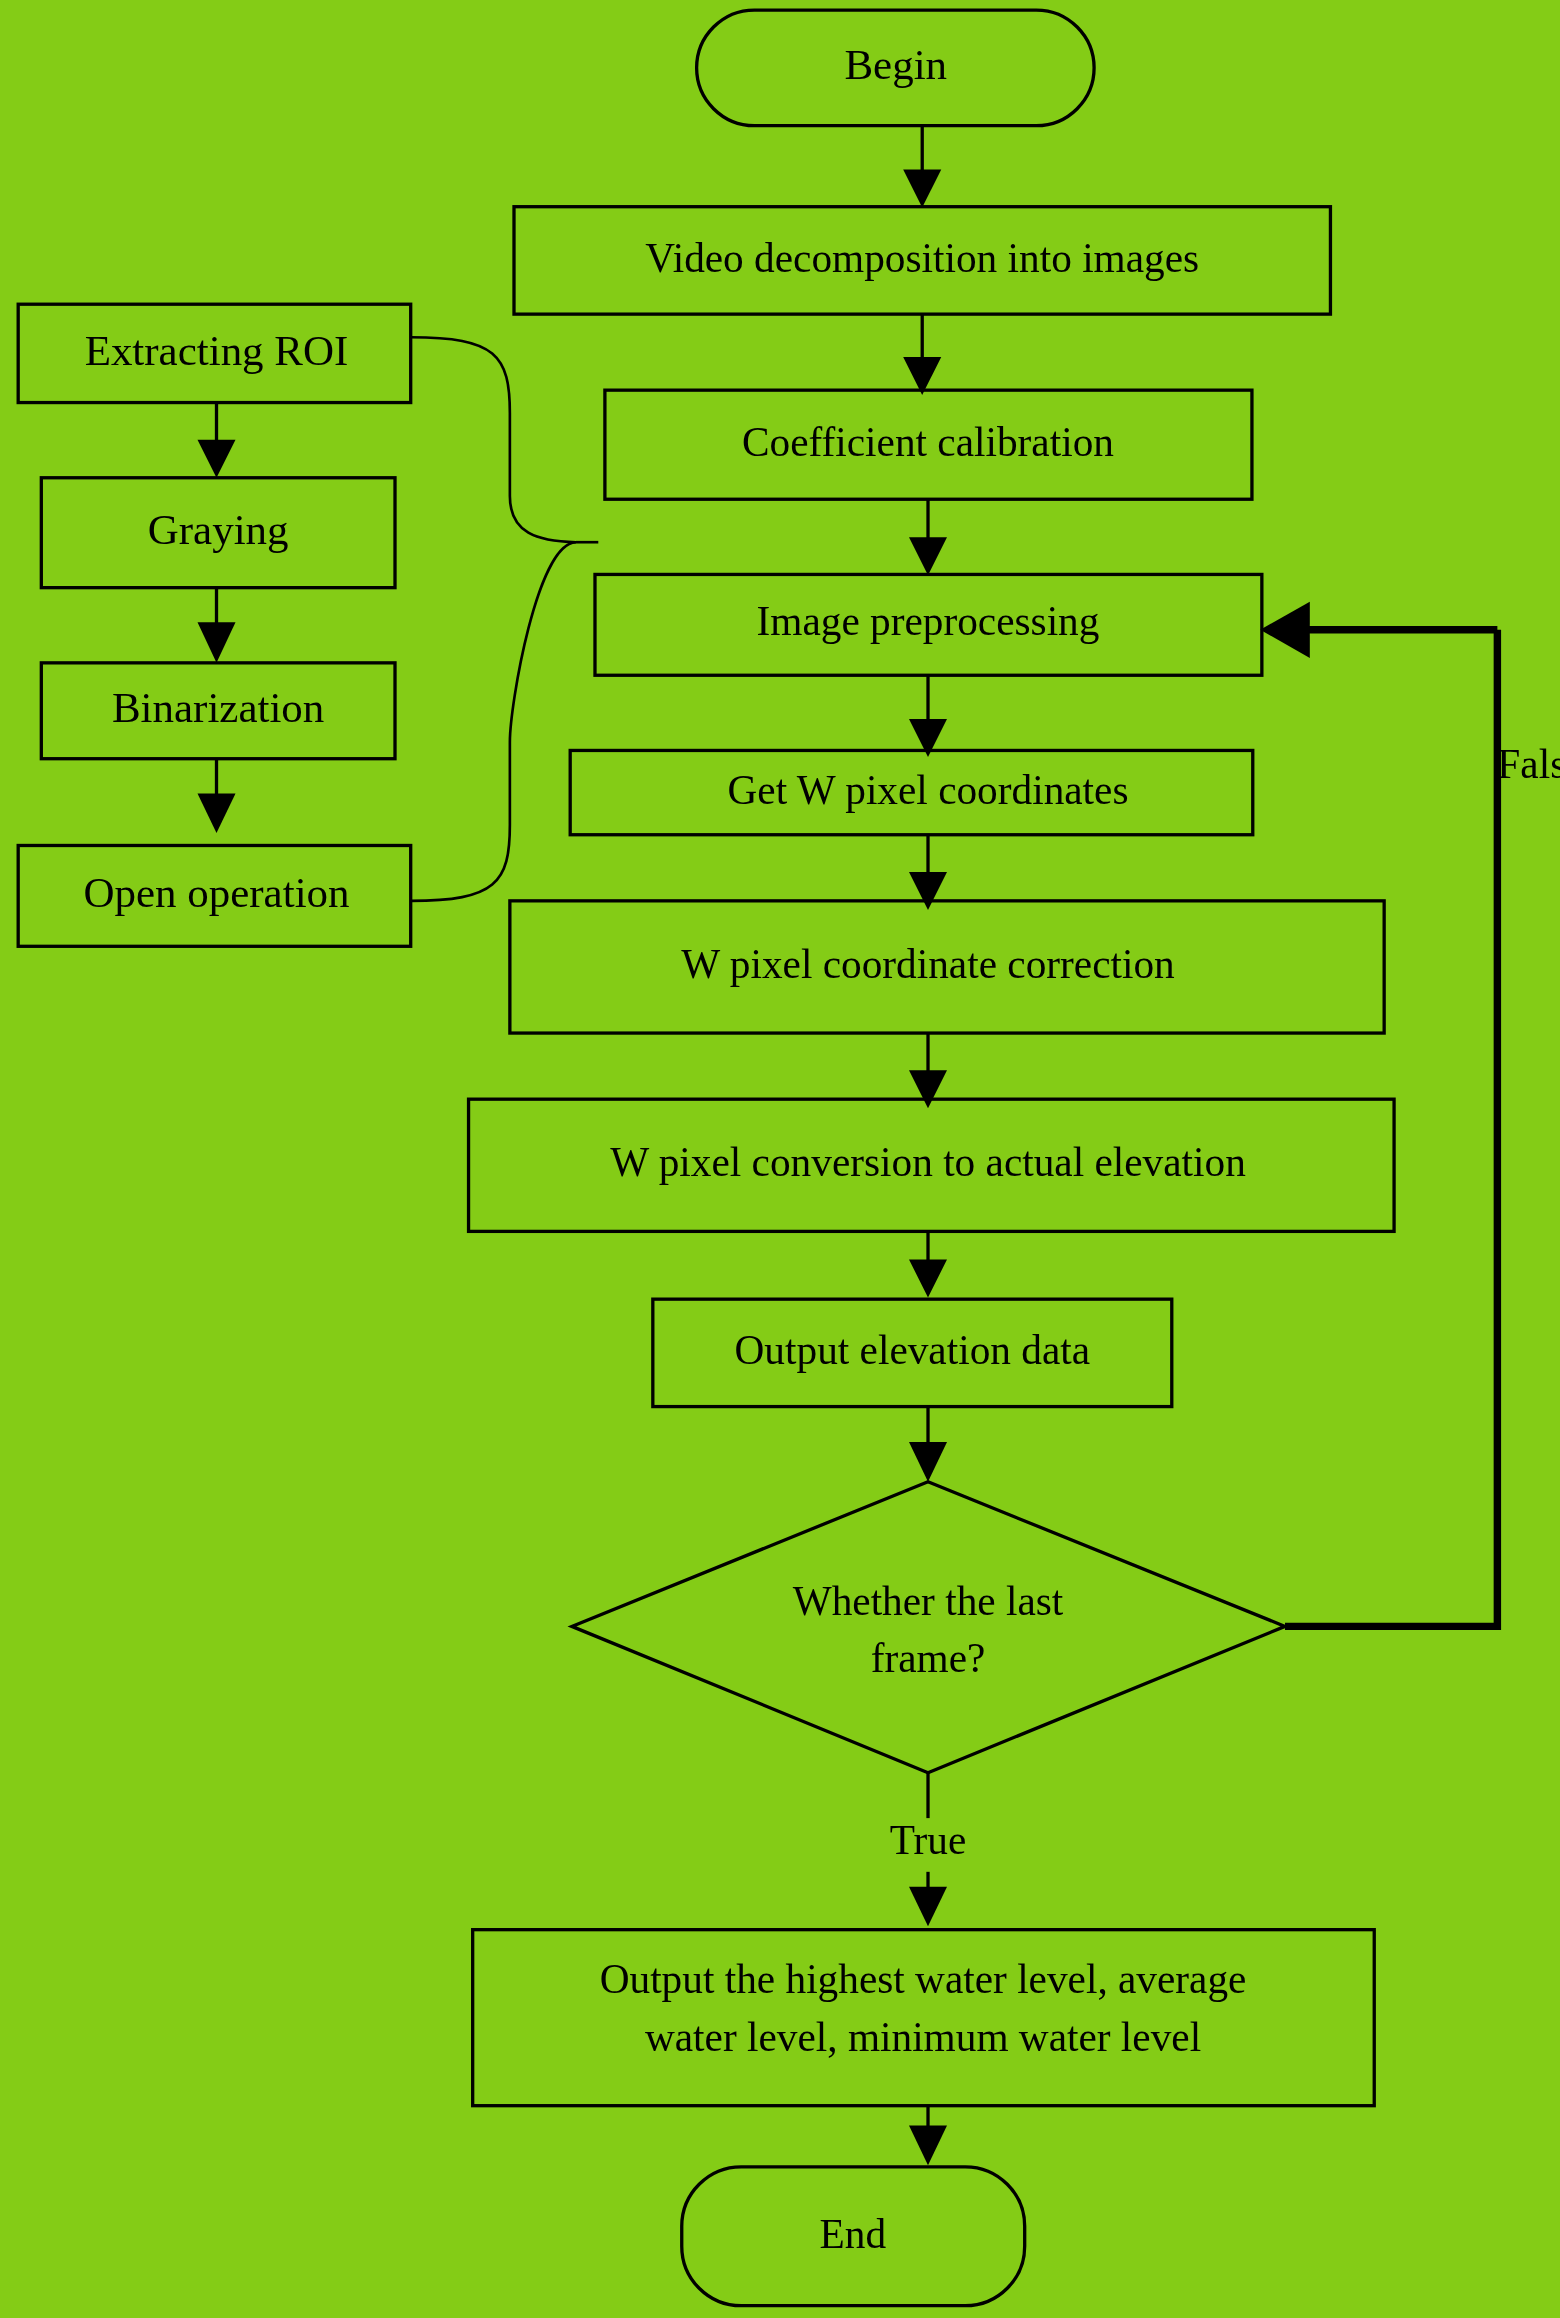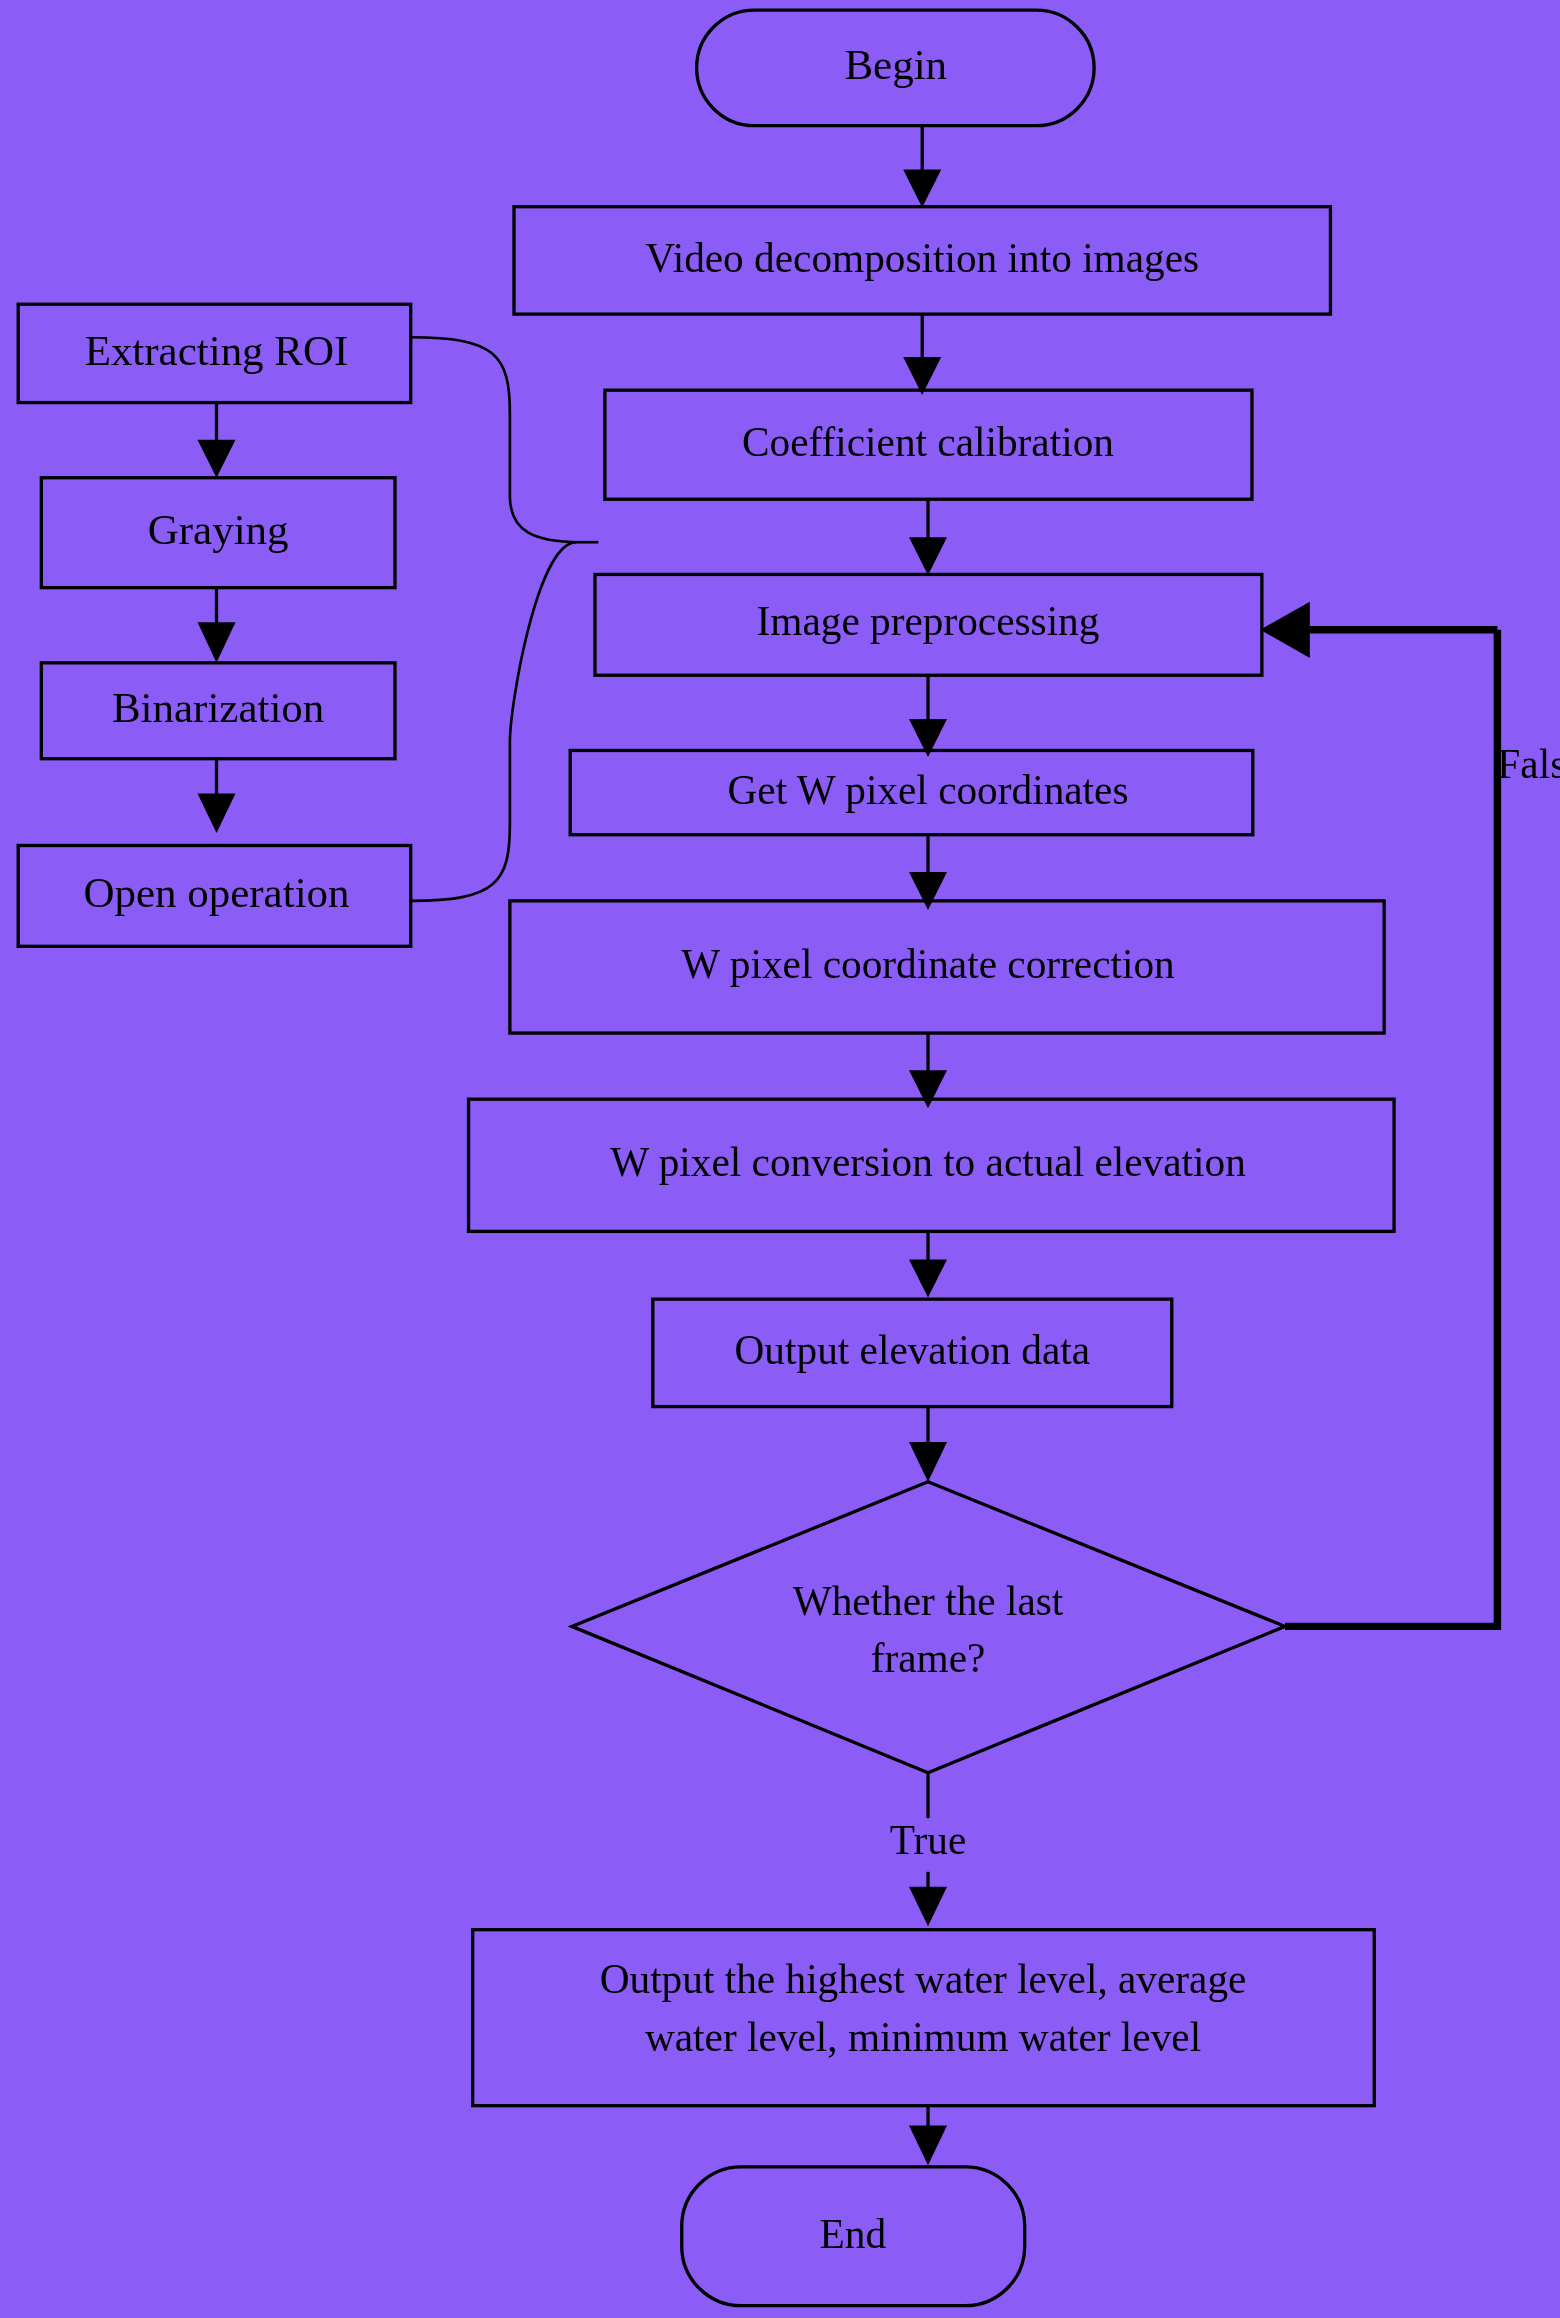--- a/index.html
+++ b/index.html
@@ -5,21 +5,21 @@
 <style>
   html, body {
     margin: 0;
     padding: 0;
     background: #ffffff;
   }
   #chart-root {
     position: relative;
     width: 1561px;
     height: 2319px;
-    background: #8b5cf6;
+    background: #84cc16;
     font-family: "Liberation Serif", "DejaVu Serif", serif;
   }
   svg.flow {
     position: absolute;
     top: 0;
     left: 0;
     width: 1561px;
     height: 2319px;
     display: block;
   }

